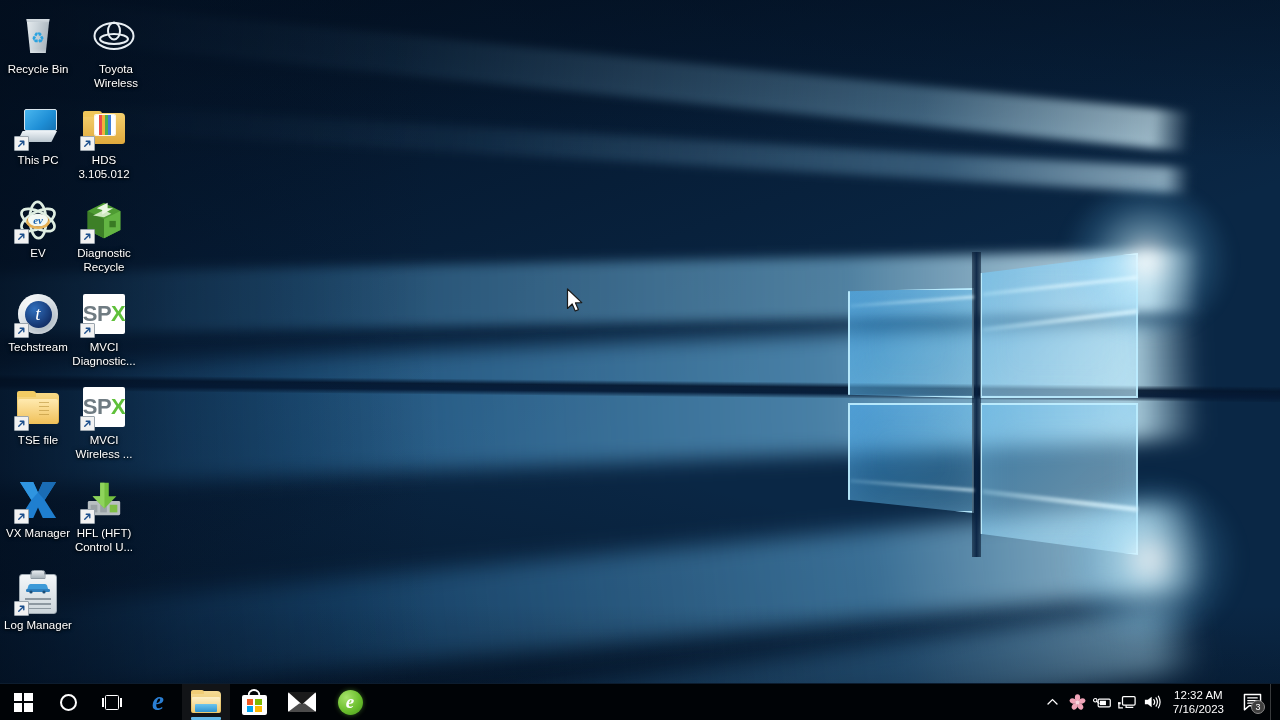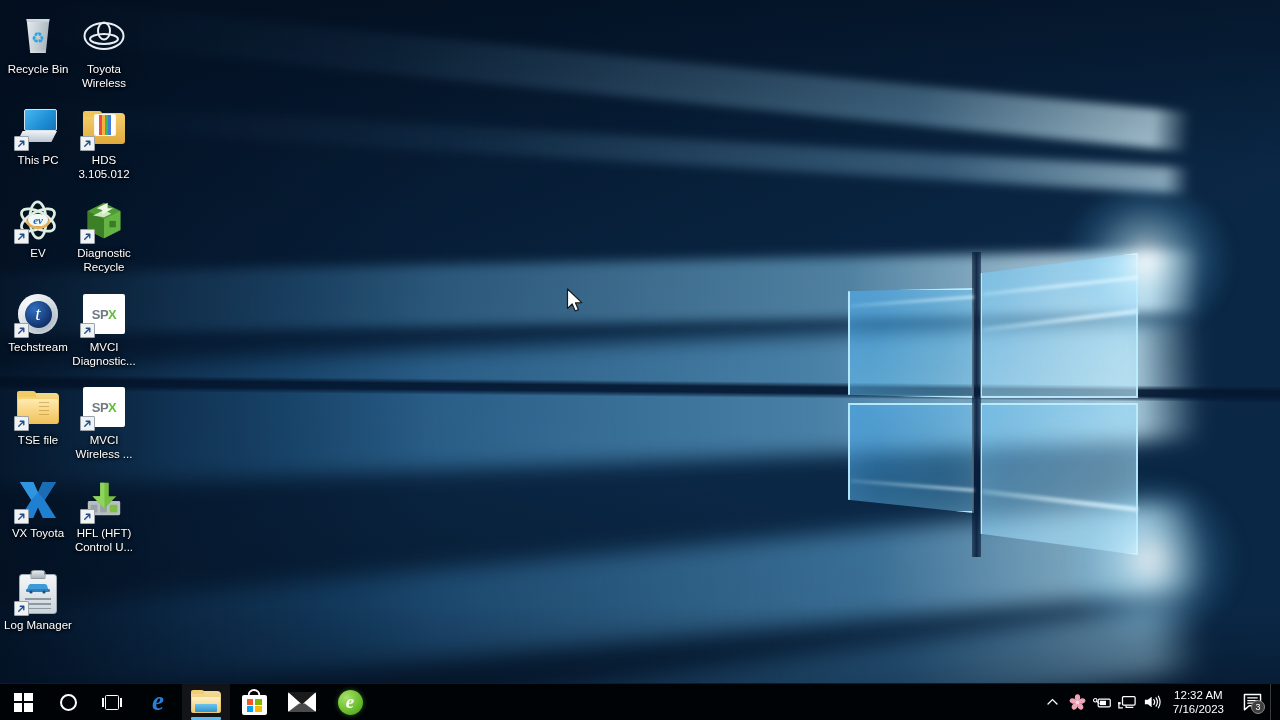--- a/index.html
+++ b/index.html
@@ -388,21 +388,21 @@
     display: flex; align-items: center; justify-content: center;
     color: #ffffff; font-family: "Liberation Serif", serif;
     font-size: 19px; font-style: italic; line-height: 1;
     padding-bottom: 2px;
   }
 
   .spx-tile {
     width: 42px; height: 40px; border-radius: 2px;
     background: #ffffff;
     display: flex; align-items: center; justify-content: center;
-    font-weight: bold; font-size: 13px; letter-spacing: -0.5px;
+    font-weight: bold; font-size: 22px; letter-spacing: -0.5px;
     line-height: 1;
   }
   .spx-sp { color: #6f7b82; }
   .spx-x  { color: #5fc03a; }
 
   .tse-folder {
     width: 42px; height: 33px; position: relative;
   }
   .tse-back {
     position: absolute; left: 0; top: 2px; width: 42px; height: 31px;
@@ -678,21 +678,21 @@
     <div class="icon-cell" style="left:4px; top:6px;">
       <div class="icon-art">
         <div class="recycle-body">
           <div class="recycle-lid"></div>
           <div class="recycle-sym">♻</div>
         </div>
       </div>
       <div class="icon-label">Recycle Bin</div>
     </div>
 
-    <div class="icon-cell" style="left:70px; top:6px;">
+    <div class="icon-cell" style="left:70px; top:6px;align-items:flex-end;">
       <div class="icon-art">
         <svg class="toyota-logo" viewBox="0 0 84 60" xmlns="http://www.w3.org/2000/svg">
           <ellipse cx="42" cy="30" rx="39" ry="26" fill="none" stroke="#e8eef3" stroke-width="4"></ellipse>
           <ellipse cx="42" cy="20" rx="12" ry="17" fill="none" stroke="#e8eef3" stroke-width="4"></ellipse>
           <ellipse cx="42" cy="36" rx="28" ry="10" fill="none" stroke="#e8eef3" stroke-width="4"></ellipse>
         </svg>
       </div>
       <div class="icon-label">
         <span>Toyota</span><br><span>Wireless</span>
       </div>
@@ -845,21 +845,21 @@
           <path d="M3 2 L17 2 L22 13 L27 2 L41 2 L29 21 L41 40 L27 40 L22 29 L17 40 L3 40 L15 21 Z" fill="#1f7fd0"></path>
           <path d="M3 2 L17 2 L22 13 L15 21 Z" fill="#2f95e0"></path>
           <path d="M27 2 L41 2 L29 21 L22 13 Z" fill="#1a6cb4"></path>
         </svg>
         <div class="shortcut-badge">
           <svg width="11" height="11" viewBox="0 0 12 12">
               <path d="M3 9 L8.5 3.5 M8.5 3.5 H4.6 M8.5 3.5 V7.4" stroke="#1b4e8c" stroke-width="1.5" fill="none" stroke-linecap="round"></path>
             </svg>
         </div>
       </div>
-      <div class="icon-label">VX Toyota</div>
+      <div class="icon-label">VX Manager</div>
     </div>
 
     <div class="icon-cell" style="left:70px; top:470px;">
       <div class="icon-art">
         <svg class="hfl-icon" viewBox="0 0 44 42" xmlns="http://www.w3.org/2000/svg">
           <rect x="5" y="22" width="34" height="15" rx="1.5" fill="#b8bfc2"></rect>
           <rect x="8" y="26" width="7" height="8" fill="#9aa2a6"></rect>
           <rect x="18" y="26" width="7" height="8" fill="#9aa2a6"></rect>
           <rect x="28" y="26" width="8" height="8" fill="#7fbf46"></rect>
           <path d="M18 3 H27 V17 H35 L22.5 30 L10 17 H18 Z" fill="#73bf3f"></path>

